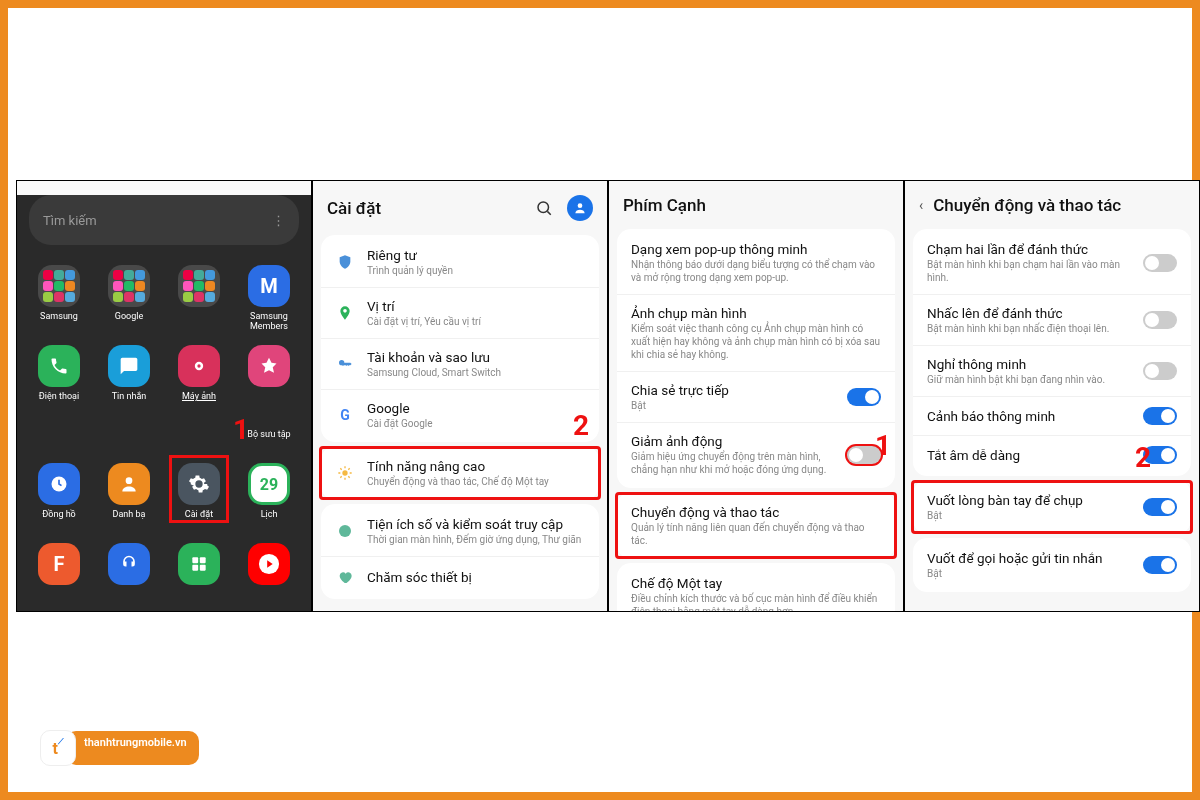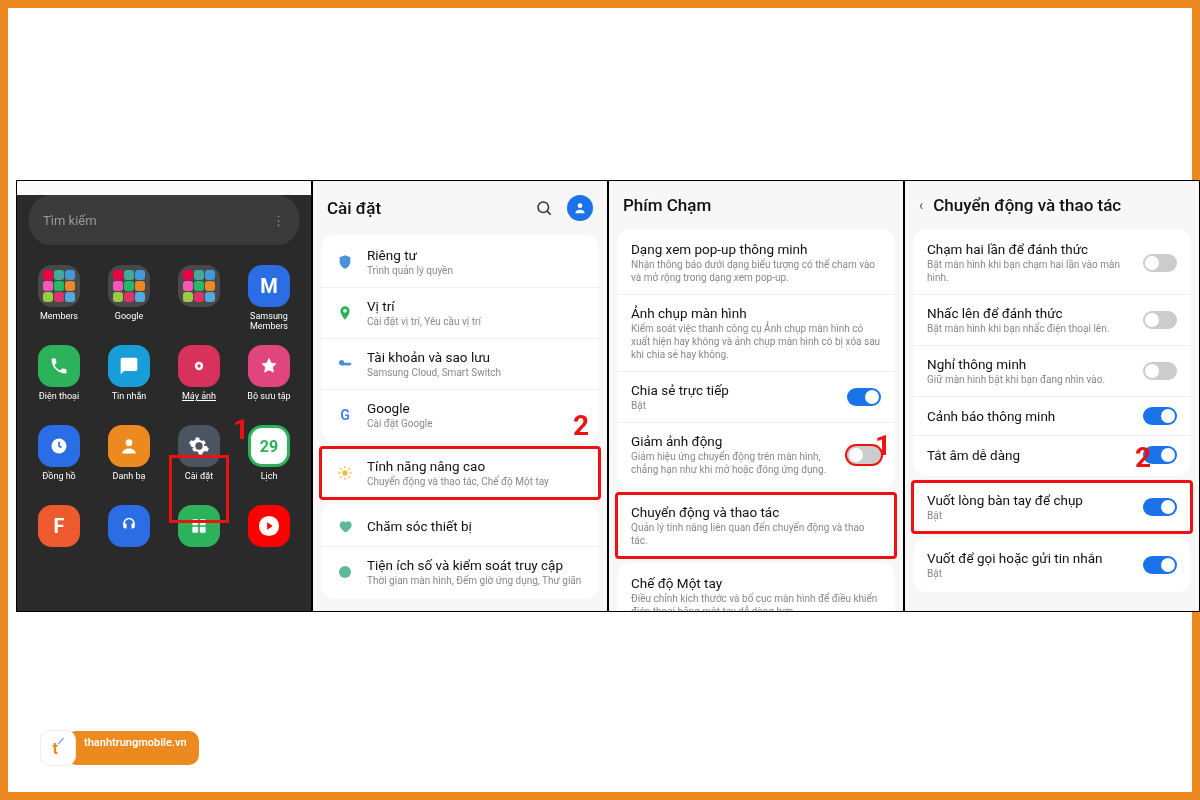--- a/index.html
+++ b/index.html
@@ -57,21 +57,21 @@
                 <span style="background: rgb(238, 0, 68);"></span>
                 <span style="background: rgb(68, 170, 153);"></span>
                 <span style="background: rgb(68, 153, 221);"></span>
                 <span style="background: rgb(255, 85, 187);"></span>
                 <span style="background: rgb(34, 187, 102);"></span>
                 <span style="background: rgb(238, 136, 34);"></span>
                 <span style="background: rgb(153, 204, 68);"></span>
                 <span style="background: rgb(221, 51, 102);"></span>
                 <span style="background: rgb(85, 170, 221);"></span>
               </div>
-              <span style="height: 20px; text-align: center;">Members</span>
+              <span style="height: 20px; text-align: center;">Samsung</span>
             </div>
             <div class="app">
               <div class="ico-folder">
                 <span style="background: rgb(238, 0, 68);"></span>
                 <span style="background: rgb(68, 170, 153);"></span>
                 <span style="background: rgb(68, 153, 221);"></span>
                 <span style="background: rgb(255, 85, 187);"></span>
                 <span style="background: rgb(34, 187, 102);"></span>
                 <span style="background: rgb(238, 136, 34);"></span>
                 <span style="background: rgb(153, 204, 68);"></span>
@@ -125,21 +125,21 @@
                 </svg>
               </div>
               <span style="height: 20px; text-align: center; text-decoration: underline;">Máy ảnh</span>
             </div>
             <div class="app">
               <div class="app-ico" style="background: rgb(224, 69, 123);">
                 <svg width="20" height="20" viewBox="0 0 24 24" fill="#fff">
                   <path d="M12 2l3 6 6 1-4.5 4.5L18 20l-6-3-6 3 1.5-6.5L3 9l6-1z"></path>
                 </svg>
               </div>
-              <span style="height: 20px; text-align: center;">Bộ sưu tập</span>
+              <span style="height: 20px; text-align: center; margin-top: 38px;">Bộ sưu tập</span>
             </div>
             <div class="app">
               <div class="app-ico" style="background: rgb(43, 109, 228);">
                 <svg width="20" height="20" viewBox="0 0 24 24" fill="#fff">
                   <circle cx="12" cy="12" r="9" fill="#fff"></circle>
                   <path d="M12 7v5l3 2" stroke="#2b6de4" stroke-width="2" fill="none"></path>
                 </svg>
               </div>
               <span style="height: 20px; text-align: center;">Đồng hồ</span>
             </div>
@@ -276,48 +276,48 @@
                   <div class="row-title">Tính năng nâng cao</div>
                   <div class="row-sub">Chuyển động và thao tác, Chế độ Một tay</div>
                 </div>
                 <div class="hl-red" style="inset: -2px; border-radius: 4px;"></div>
               </div>
             </div>
             <div class="card">
               <div class="row">
                 <span class="row-ico" style="color: rgb(95, 184, 154);">
                   <svg width="16" height="16" viewBox="0 0 24 24" fill="currentColor">
-                    <path d="M12 21s-8-5-8-11a5 5 0 019-3 5 5 0 019 3c0 6-8 11-8 11z"></path>
-                  </svg>
-                </span>
-                <div class="row-txt">
-                  <div class="row-title">Chăm sóc thiết bị</div>
-                </div>
-              </div>
-              <div class="row">
-                <span class="row-ico" style="color: rgb(95, 184, 154);">
-                  <svg width="16" height="16" viewBox="0 0 24 24" fill="currentColor">
                     <circle cx="12" cy="12" r="9"></circle>
                   </svg>
                 </span>
                 <div class="row-txt">
                   <div class="row-title">Tiện ích số và kiểm soát truy cập</div>
                   <div class="row-sub">Thời gian màn hình, Đếm giờ ứng dụng, Thư giãn</div>
+                </div>
+              </div>
+              <div class="row">
+                <span class="row-ico" style="color: rgb(95, 184, 154);">
+                  <svg width="16" height="16" viewBox="0 0 24 24" fill="currentColor">
+                    <path d="M12 21s-8-5-8-11a5 5 0 019-3 5 5 0 019 3c0 6-8 11-8 11z"></path>
+                  </svg>
+                </span>
+                <div class="row-txt">
+                  <div class="row-title">Chăm sóc thiết bị</div>
                 </div>
               </div>
             </div>
           </div>
         <div class="num-badge" style="top:228px; right:18px;">2</div>
       </div>
     </div>
 
     <div class="panel">
       <div class="sett">
         <div class="sett-hdr">
-          <h1>Phím Chạm</h1>
+          <h1>Phím Cạnh</h1>
         </div>
         <div id="p3-list">
             <div class="card">
               <div class="row">
                 <div class="row-txt">
                   <div class="row-title">Dạng xem pop-up thông minh</div>
                   <div class="row-sub">Nhận thông báo dưới dạng biểu tượng có thể chạm vào và mở rộng trong dạng xem pop-up.</div>
                 </div>
               </div>
               <div class="row">

